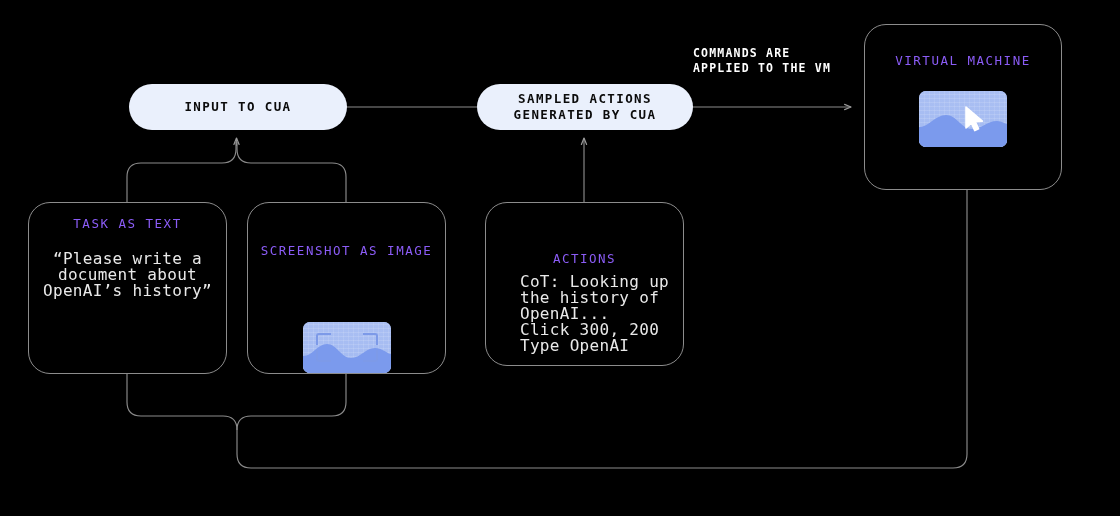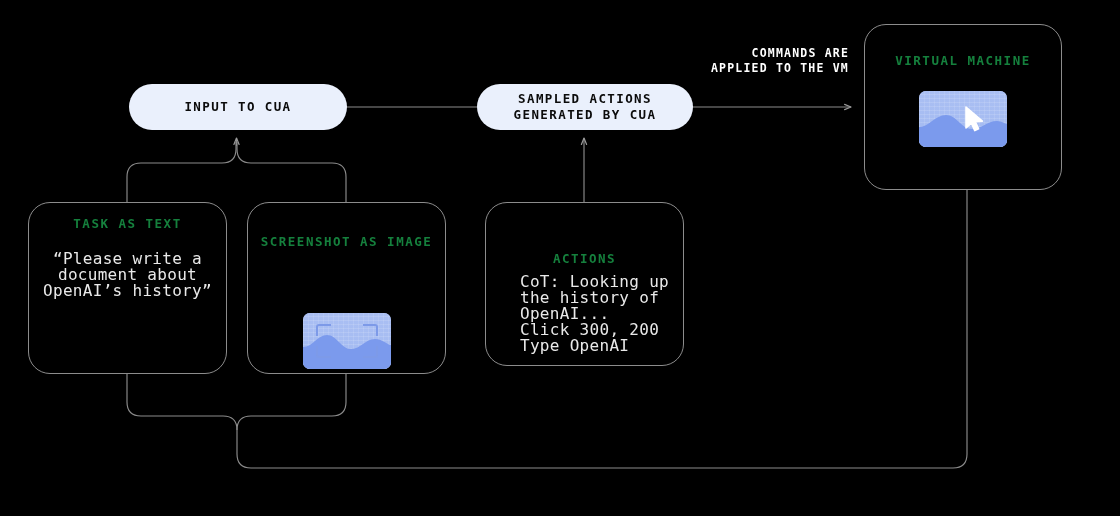--- a/index.html
+++ b/index.html
@@ -51,23 +51,23 @@
     position: absolute;
     border: 1px solid #8c8c8c;
     border-radius: 22px;
     background: #000000;
     box-sizing: border-box;
     display: flex;
     flex-direction: column;
     align-items: center;
   }
   .card-title {
-    color: #15803d;
+    color: #8b5cf6;
     font-size: 12.5px;
-    font-weight: 700;
+    font-weight: 400;
     letter-spacing: 1.5px;
     text-align: left;
   }
   .card-body {
     color: #e9e9e9;
     font-size: 16px;
     line-height: 16px;
     letter-spacing: 0.3px;
     white-space: pre-line;
   }
@@ -75,21 +75,21 @@
   .body-left { text-align: left; }
 
   
   .wire-label {
     position: absolute;
     color: #ffffff;
     font-size: 11.5px;
     font-weight: 700;
     letter-spacing: 1.2px;
     line-height: 15px;
-    text-align: right;
+    text-align: left;
     white-space: pre-line;
   }
 
   
   .thumb {
     position: relative;
     border-radius: 7px;
     overflow: hidden;
     background: #a8bef2;
   }
@@ -159,21 +159,21 @@
   <div class="wire-label" style="left:693px; top:46px; width:156px;">COMMANDS ARE
 APPLIED TO THE VM</div>
 
   <div class="card" style="left:28px; top:202px; width:199px; height:172px; padding-top:13px;">
     <div class="card-title">TASK AS TEXT</div>
     <div class="card-body body-center" style="margin-top:20px;">“Please write a
 document about
 OpenAI’s history”</div>
   </div>
 
-  <div class="card" style="left:247px; top:202px; width:199px; height:172px; padding-top:31px;gap:40px;">
+  <div class="card" style="left:247px; top:202px; width:199px; height:172px; padding-top:40px;gap:40px;">
     <div class="card-title">SCREENSHOT AS IMAGE</div>
     <div class="thumb" style="width:88px; height:56px; margin-top:24px;">
       <div class="sky"></div>
       <svg class="hill" viewBox="0 0 88 56" preserveAspectRatio="none">
         <path d="M0,34 C10,34 14,22 24,22 C34,22 38,36 48,36 C58,36 62,26 72,26 C80,26 84,32 88,32 L88,56 L0,56 Z" fill="#7b9aed"></path>
       </svg>
       <div class="brackets">
         <span class="brk tl"></span>
           <span class="brk tr"></span>
         <span class="brk bl"></span>

